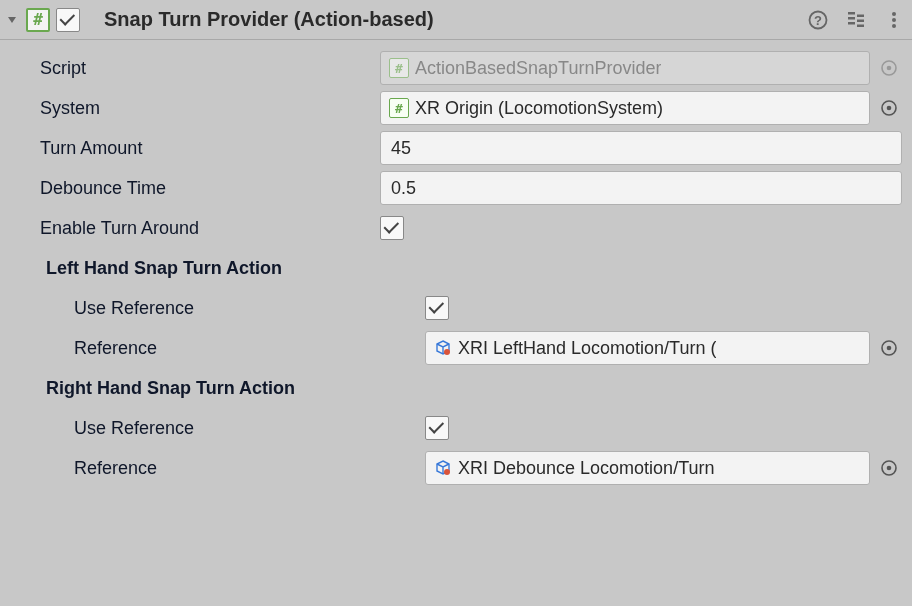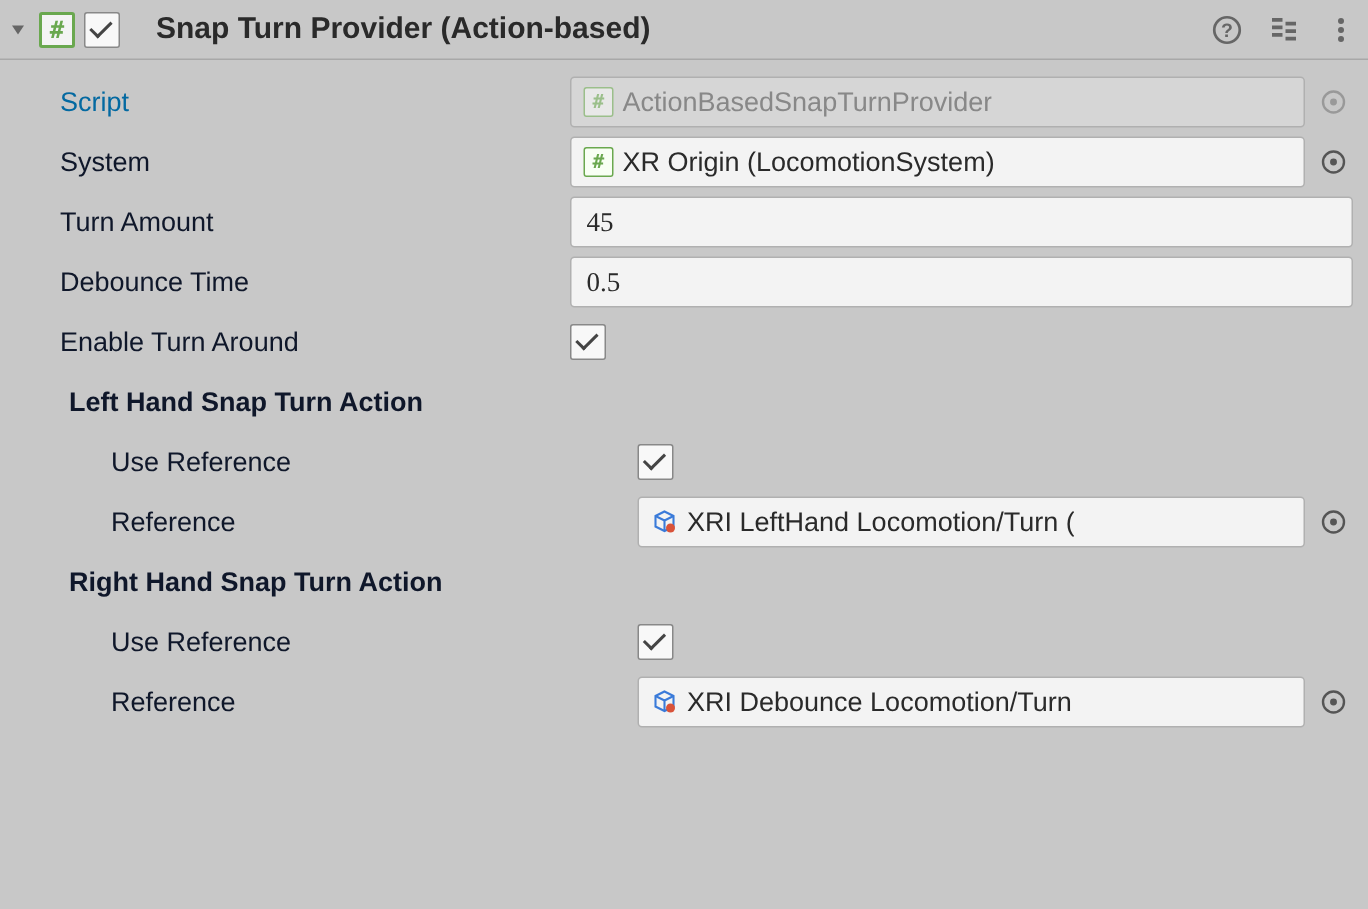--- a/index.html
+++ b/index.html
@@ -90,21 +90,21 @@
     display: flex;
     align-items: center;
     min-height: 40px;
     padding: 2px 0;
   }
   .label {
     flex: 0 0 370px;
     padding-left: 30px;
     color: #0f172a;
   }
-  .label.disabled { color: #0369a1; }
+  .label.disabled { color: #0f172a; }
   .label.indent { padding-left: 64px; }
   .label.section {
     font-weight: 700;
     padding-left: 36px;
   }
   .field {
     flex: 1;
     display: flex;
     align-items: center;
     gap: 6px;
@@ -155,21 +155,21 @@
   .picker.dim { color:#999; }
   .textinput {
     flex: 1;
     height: 34px;
     background: #f3f3f3;
     border: 1px solid #b0b0b0;
     border-radius: 3px;
     padding: 0 10px;
     font-size: 18px;
     color: #2a2a2a;
-    font-family: Liberation Serif, serif;
+    font-family: Liberation Sans, sans-serif;
     outline: none;
   }
   .ref-row .label { flex: 0 0 415px; }
   .ref-row .field { }
   .obj-text { overflow:hidden; text-overflow: clip; }
 </style>
 </head>
 <body>
 
 <div class="component">

